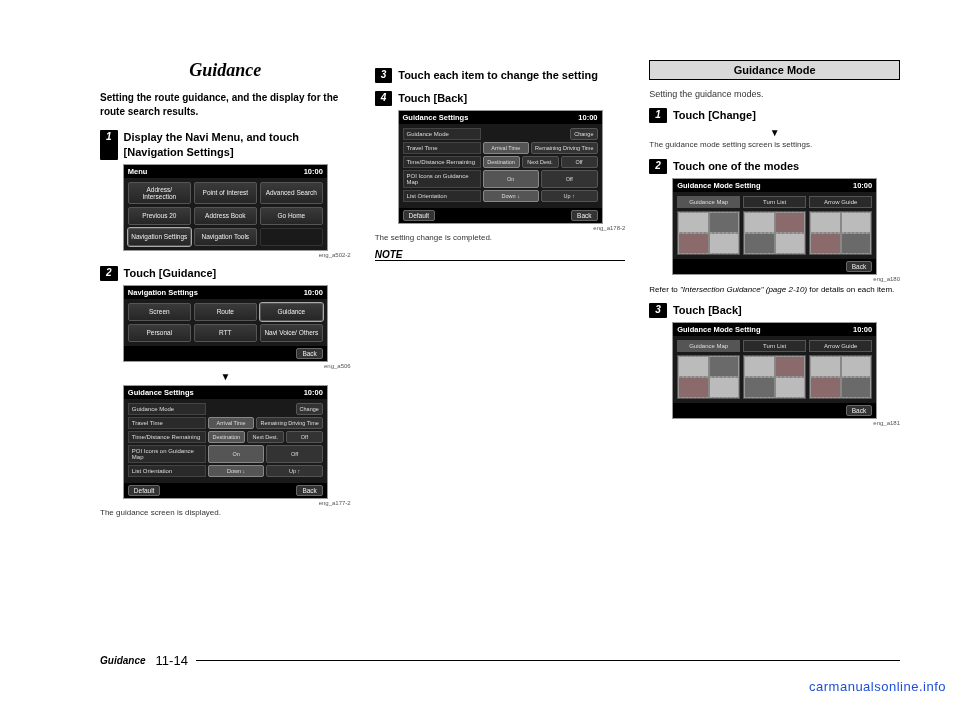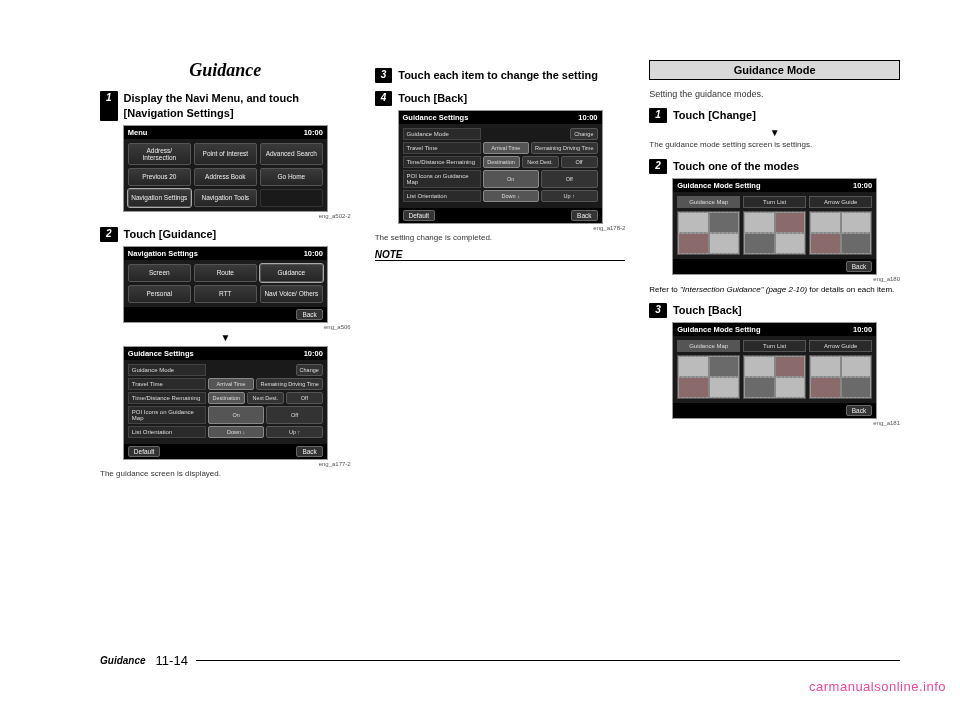--- a/index.html
+++ b/index.html
@@ -233,31 +233,32 @@
   }
   .page-footer .ftitle { font-style: italic; font-weight: bold; margin-right: 10px; }
   .page-footer .fnum { font-size: 13px; margin-right: 8px; }
   .page-footer .rule { flex: 1; border-top: 1px solid #000; }
 
   .watermark {
     position: absolute;
     right: 14px;
     bottom: 14px;
     font-size: 13px;
-    color: #ec4899;
+    color: #1d4ed8;
     letter-spacing: 0.5px;
   }
 </style>
 </head>
 <body>
 
 <div class="columns">
 
   <div class="col">
     <h1 class="section-title">Guidance</h1>
+    <p class="intro">Setting the route guidance, and the display for the route search results.</p>
 
     <div class="step">
       <span class="step-num">1</span>
       <span class="step-text">Display the Navi Menu, and touch [Navigation Settings]</span>
     </div>
 
     <div class="screen">
       <div class="scr-titlebar">
         <span>Menu</span>
         <span>10:00</span>

